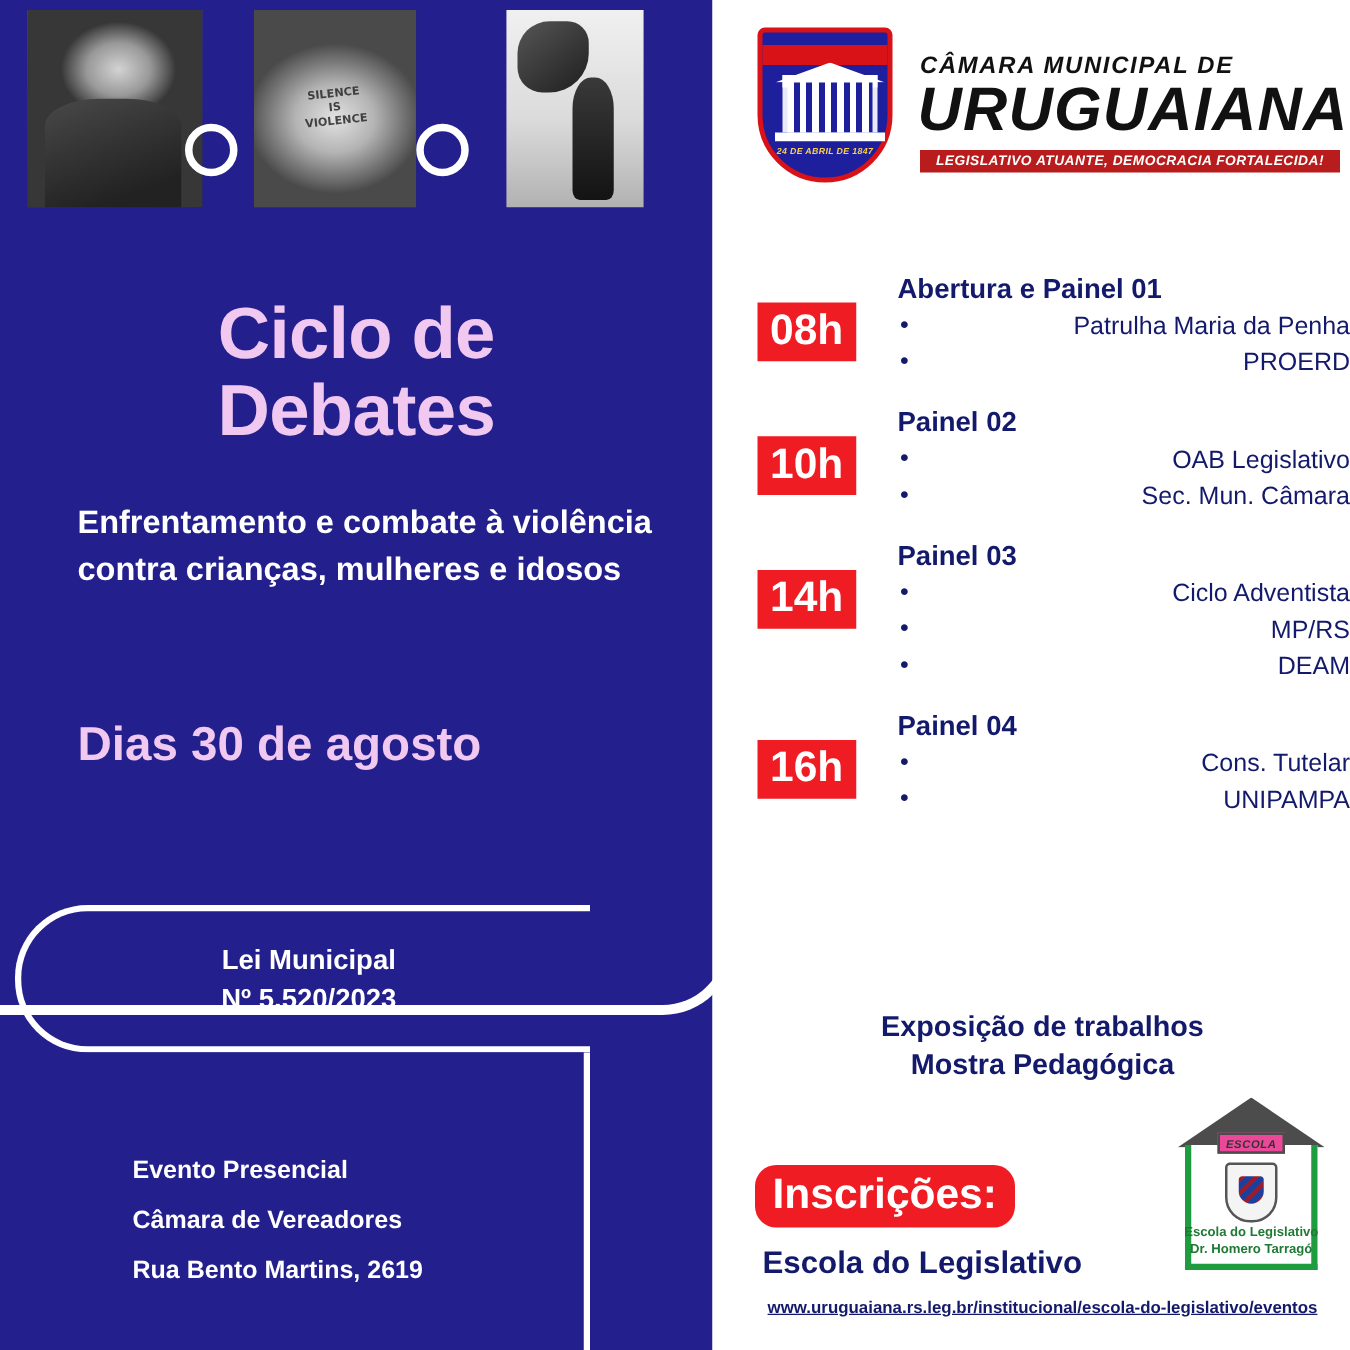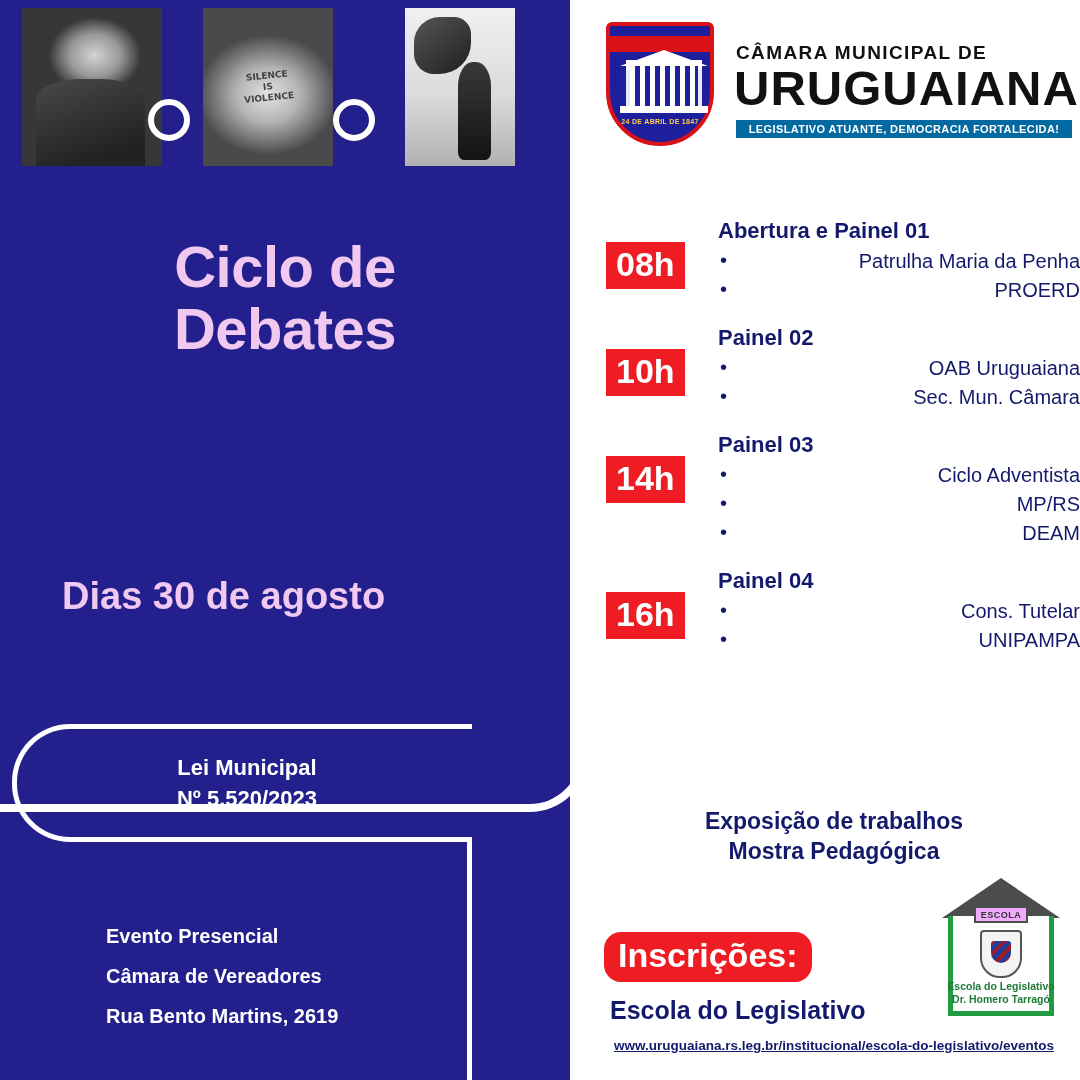--- a/index.html
+++ b/index.html
@@ -190,21 +190,21 @@
 
   
   .right-panel {
     position: absolute;
     left: 588px; top: 0;
     width: 492px; height: 1080px;
     background: #ffffff;
   }
 
   
-  .brand { position: absolute; left: 10px; top: 18px; width: 480px; height: 130px; }
+  .brand { position: absolute; left: 10px; top: 18px; width: 480px; height: 130px; font-style: italic; }
   .crest {
     position: absolute; left: 8px; top: 4px;
     width: 108px; height: 124px;
   }
   .crest-shield {
     position: absolute; left: 0; top: 0;
     width: 108px; height: 124px;
     background: #1d1f9c;
     border: 4px solid #d81217;
     border-radius: 6px 6px 54px 54px;
@@ -252,21 +252,21 @@
   .brand-line2 {
     position: absolute; left: 136px; top: 42px;
     color: #111111;
     font-size: 49px; font-weight: 800;
     letter-spacing: 1px;
     line-height: 56px;
   }
   .brand-slogan {
     position: absolute; left: 138px; top: 102px;
     width: 336px; height: 18px;
-    background: #0369a1;
+    background: #b91c1c;
     color: #ffffff;
     font-size: 11px; font-weight: 700;
     letter-spacing: .4px;
     display:flex; align-items:center; justify-content:center;
   }
 
   
   .sched { position: absolute; left: 0; top: 218px; width: 492px; }
   .slot { position: relative; margin-bottom: 20px; padding-left: 18px; }
   .time-badge {
@@ -342,25 +342,26 @@
     position:absolute; left: 12px; top: 40px;
     width: 106px; height: 100px;
     border: 5px solid #1f9c3f;
     border-top: none;
     background: #ffffff;
   }
   .escola-tag {
     position:absolute; left: 38px; top: 30px;
     width: 54px; height: 17px;
     border: 2px solid #4c4c4c;
-    background: #f0abfc;
+    background: #ec4899;
     color: #333333;
     font-size: 9px; font-weight: 700;
     display:flex; align-items:center; justify-content:center;
     letter-spacing: .5px;
+    font-style: italic;
   }
   .escola-crest {
     position:absolute; left: 44px; top: 54px;
     width: 42px; height: 48px;
     background: #f4f4f4;
     border: 2px solid #555;
     border-radius: 4px 4px 20px 20px;
   }
   .escola-crest::after {
     content:"";
@@ -396,20 +397,21 @@
     <div class="ring ring1"></div>
     <div class="ring ring2"></div>
   </div>
 
   <div class="blue-body"></div>
   <div class="round-notch"></div>
 
   <div class="title" style="white-space:pre-line;">Ciclo de
 Debates</div>
 
+  <div class="subtitle">Enfrentamento e combate à violência contra crianças, mulheres e idosos</div>
 
   <div class="date-block">
     <div>Dias 30 de agosto</div>
   </div>
 
   <div class="law-box"></div>
   <div class="law-text">
     <div>Lei Municipal</div>
     <div>Nº 5.520/2023</div>
   </div>
@@ -452,21 +454,21 @@
           <li>PROERD</li>
         </ul>
       </div>
     </div>
 
     <div class="slot">
       <div class="time-badge">10h</div>
       <div class="slot-body">
         <div class="slot-title">Painel 02</div>
         <ul class="slot-list">
-          <li>OAB Uruguaiana</li>
+          <li>OAB Legislativo</li>
           <li>Sec. Mun. Câmara</li>
         </ul>
       </div>
     </div>
 
     <div class="slot">
       <div class="time-badge">14h</div>
       <div class="slot-body">
         <div class="slot-title">Painel 03</div>
         <ul class="slot-list">

